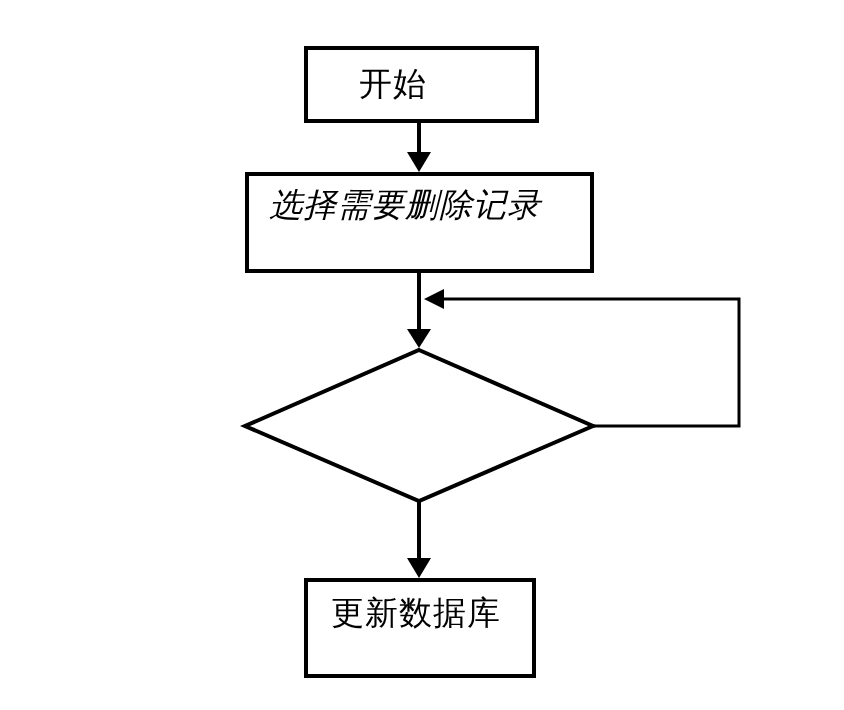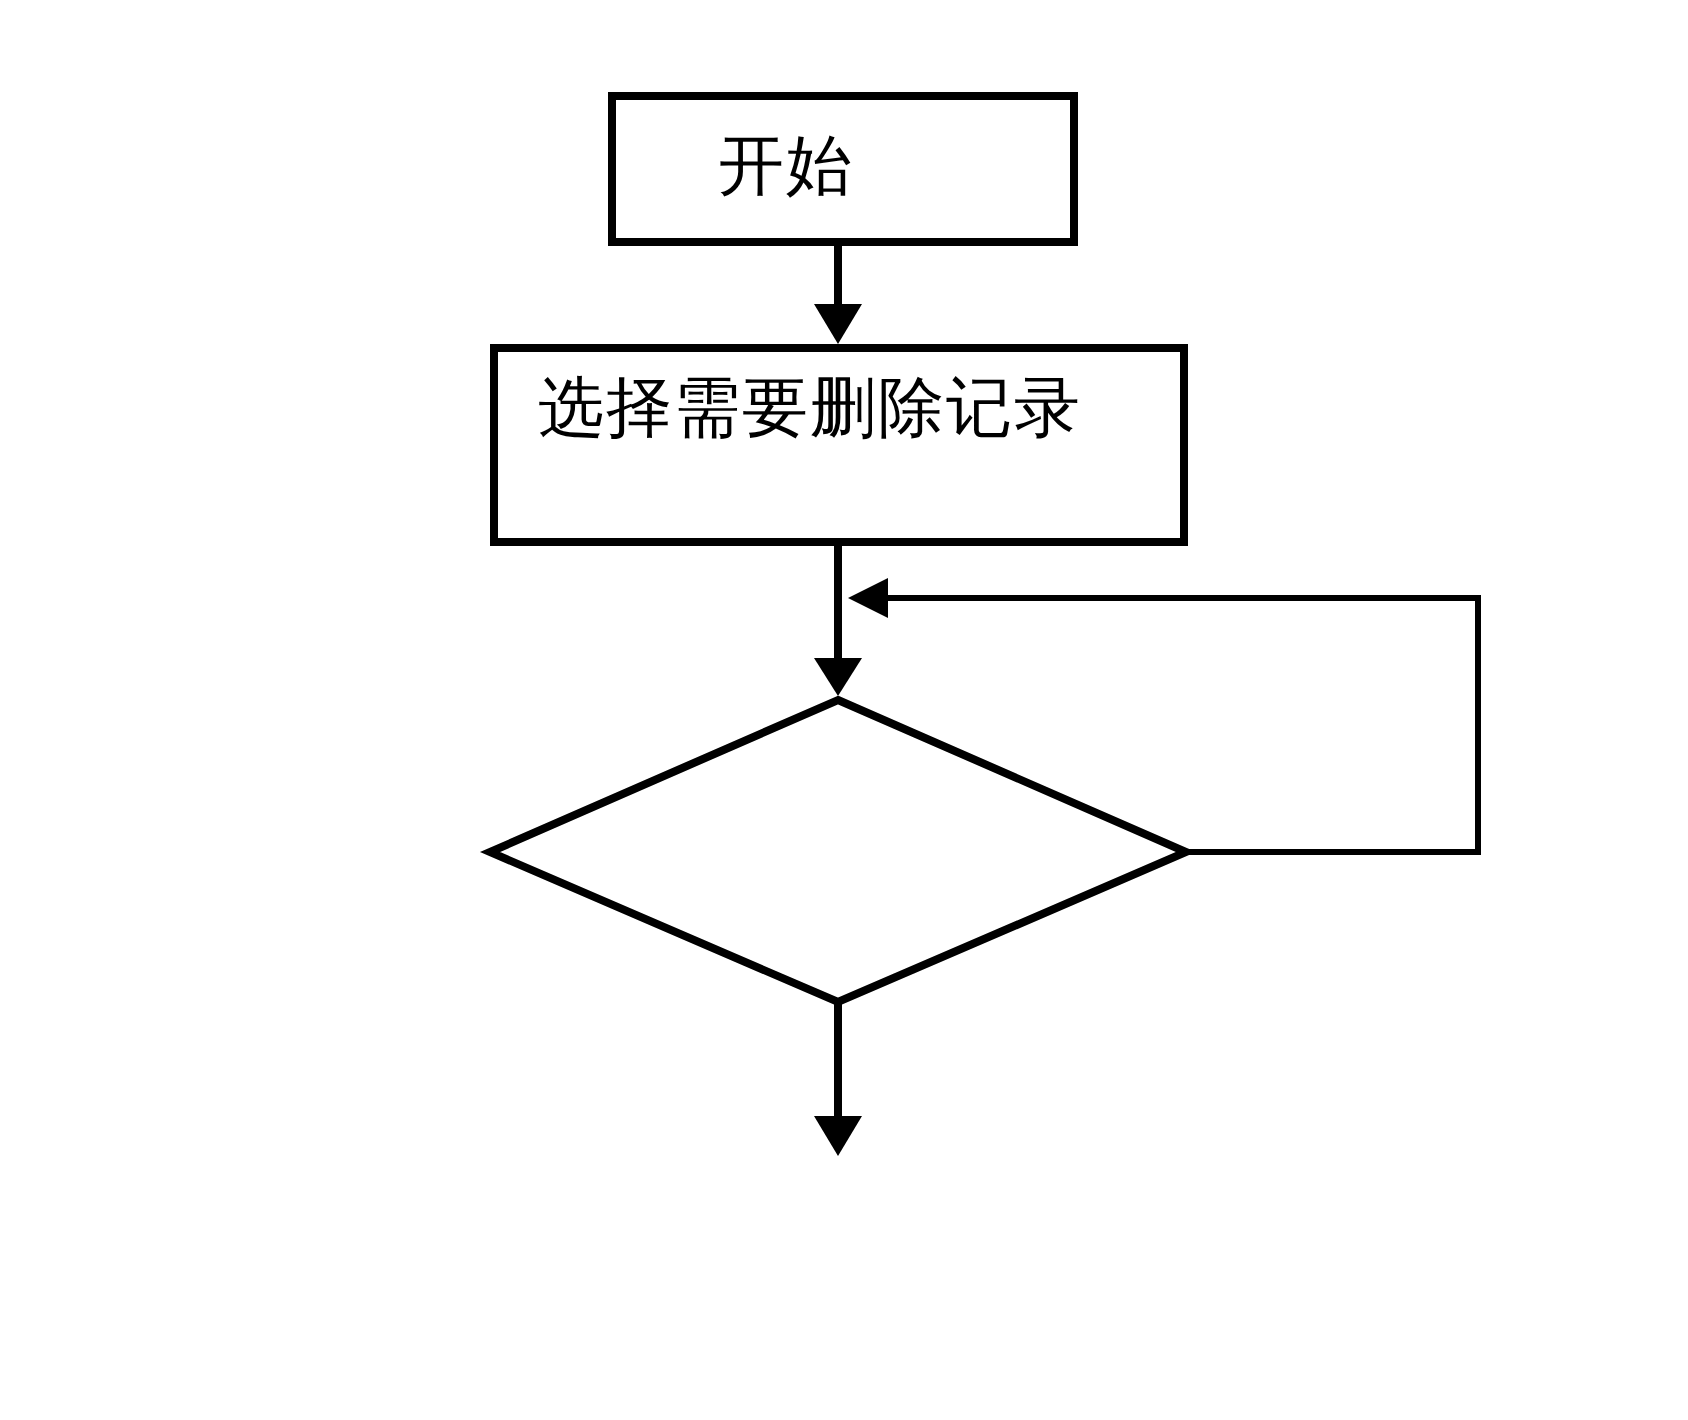--- a/index.html
+++ b/index.html
@@ -32,21 +32,21 @@
   }
   .node-label {
     font-size: 33px;
     line-height: 40px;
     letter-spacing: 1px;
     white-space: nowrap;
     color: #000000;
   }
   .rect-start { left: 288px; top: 46px; width: 235px; height: 77px; }
   .rect-start .node-label { padding: 14px 0 0 51px; }
-  .rect-select { left: 229px; top: 172px; width: 349px; height: 101px; }
+  .rect-select { left: 229px; top: 172px; width: 349px; height: 101px; font-style: italic; }
   .rect-select .node-label { padding: 9px 0 0 20px; }
   .rect-update { left: 288px; top: 578px; width: 232px; height: 100px; }
   .rect-update .node-label { padding: 11px 0 0 23px; }
   .diamond-label-box {
     position: absolute;
     left: 296px;
     top: 402px;
     width: 200px;
     text-align: center;
   }
@@ -75,14 +75,17 @@
 
   <div class="node-rect rect-start">
     <div class="node-label">开始</div>
   </div>
 
   <div class="node-rect rect-select">
     <div class="node-label">选择需要删除记录</div>
   </div>
 
 
+  <div class="node-rect rect-update">
+    <div class="node-label">更新数据库</div>
+  </div>
 
 </div>
 
 </body></html>

